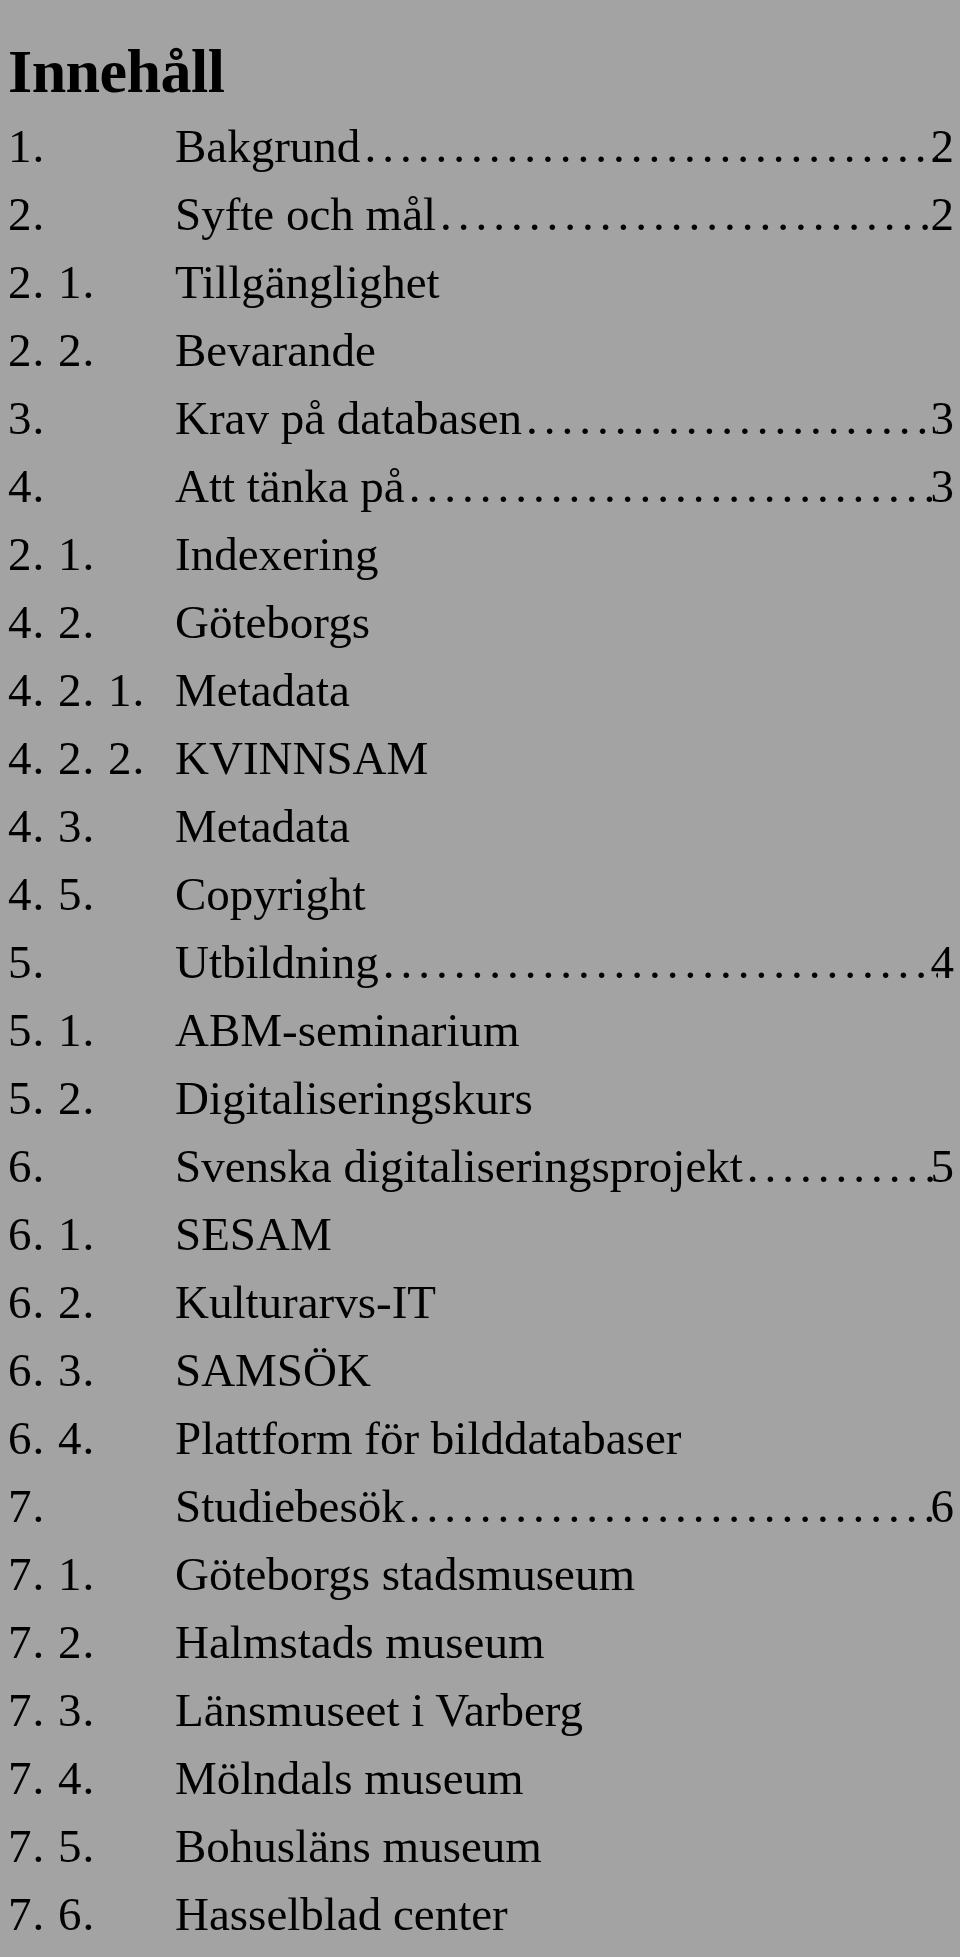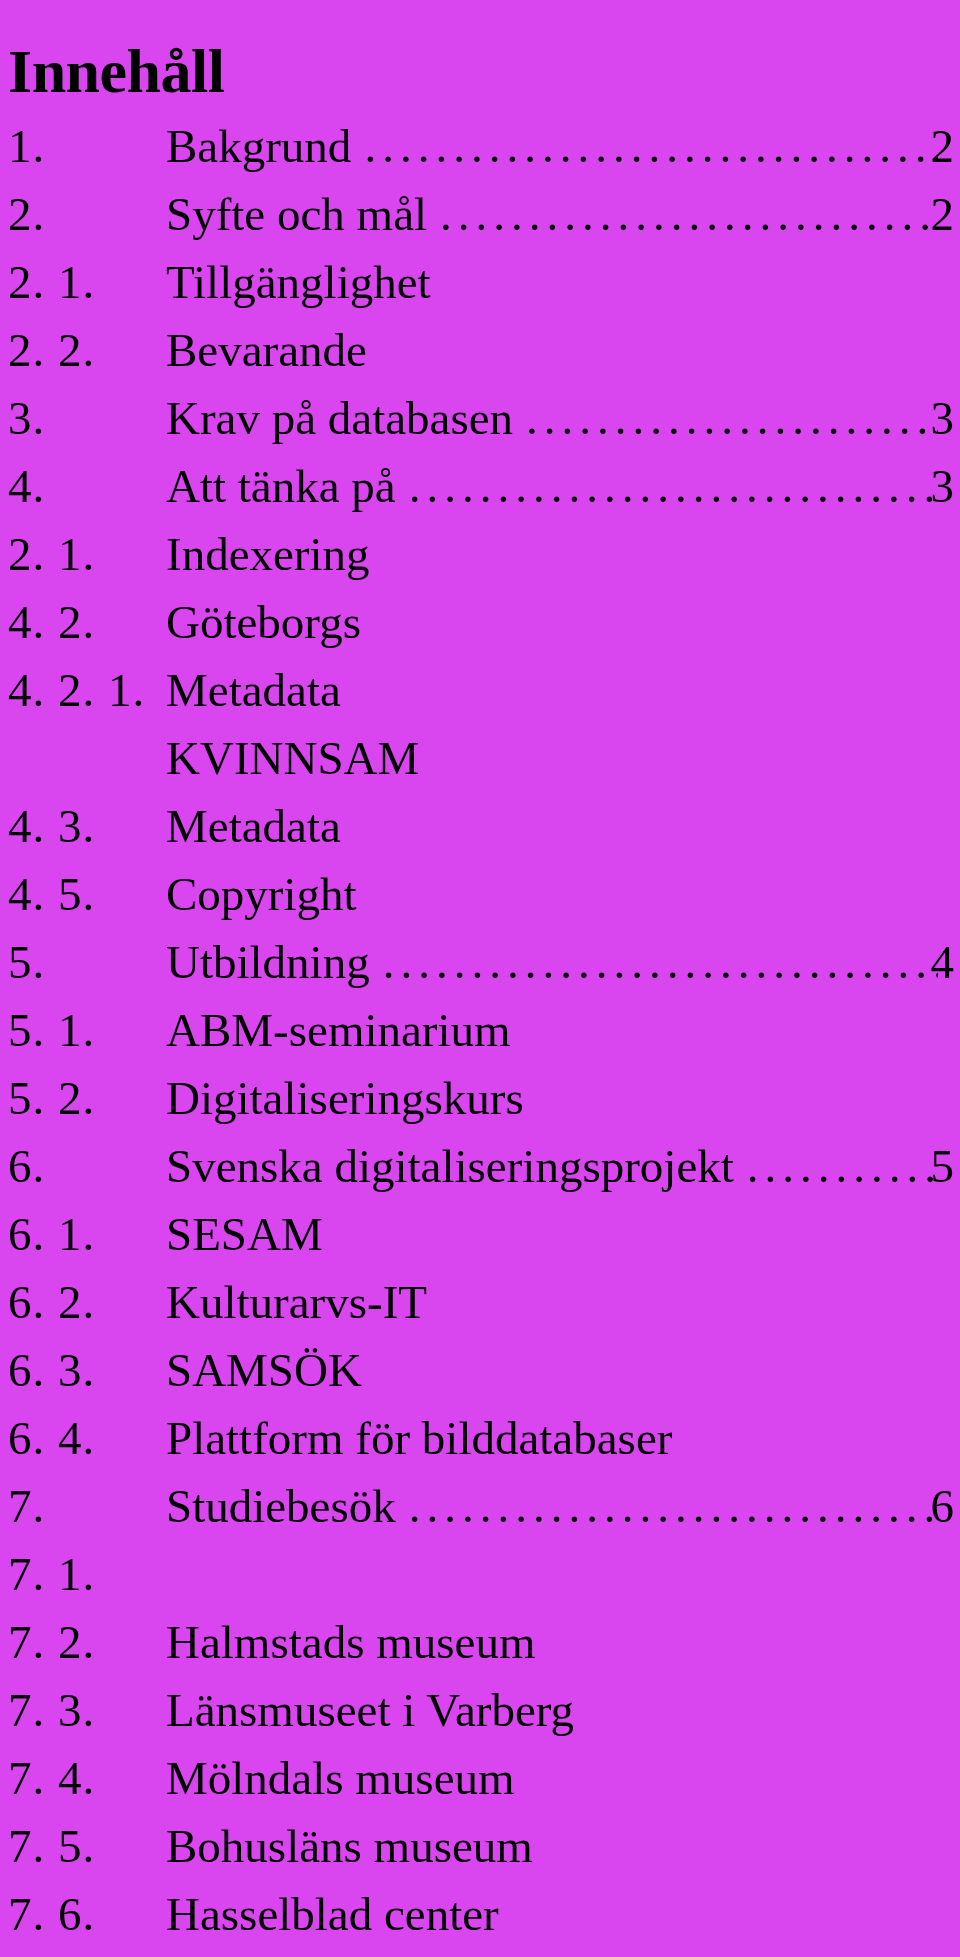--- a/index.html
+++ b/index.html
@@ -14,21 +14,21 @@
     overflow: hidden;
     font-family: "Liberation Serif", "DejaVu Serif", serif;
     color: #000000;
     -webkit-font-smoothing: antialiased;
   }
 
   #page {
     position: relative;
     width: 960px;
     height: 1957px;
-    background: #d946ef;
+    background: #a3a3a3;
     overflow: hidden;
   }
 
   
   #toc-title {
     position: absolute;
     left: 8px;
     top: -2px;
     font-size: 62px;
     font-weight: bold;
@@ -56,21 +56,21 @@
   .toc-num {
     position: absolute;
     left: 8px;
     top: 0;
     letter-spacing: 1px;
     white-space: nowrap;
   }
 
   .toc-text {
     position: absolute;
-    left: 166px;
+    left: 175px;
     top: 0;
     white-space: nowrap;
   }
 
   
   .toc-leader {
     position: absolute;
     top: 0;
     right: 22px;
     left: 175px;
@@ -137,20 +137,21 @@
       </div>
       <div class="toc-row no-leader">
         <span class="toc-num">4. 2.</span>
         <span class="toc-text">Göteborgs</span>
       </div>
       <div class="toc-row no-leader">
         <span class="toc-num">4. 2. 1.</span>
         <span class="toc-text">Metadata</span>
       </div>
       <div class="toc-row no-leader">
+        <span class="toc-num">4. 2. 2.</span>
         <span class="toc-text">KVINNSAM</span>
       </div>
       <div class="toc-row no-leader">
         <span class="toc-num">4. 3.</span>
         <span class="toc-text">Metadata</span>
       </div>
       <div class="toc-row no-leader">
         <span class="toc-num">4. 5.</span>
         <span class="toc-text">Copyright</span>
       </div>
@@ -191,20 +192,21 @@
         <span class="toc-text">Plattform för bilddatabaser</span>
       </div>
       <div class="toc-row">
         <span class="toc-num">7.</span>
         <span class="toc-leader" style="left: 406.781px;"><span>...........................................................</span></span>
         <span class="toc-text">Studiebesök</span>
         <span class="toc-page">6</span>
       </div>
       <div class="toc-row no-leader">
         <span class="toc-num">7. 1.</span>
+        <span class="toc-text">Göteborgs stadsmuseum</span>
       </div>
       <div class="toc-row no-leader">
         <span class="toc-num">7. 2.</span>
         <span class="toc-text">Halmstads museum</span>
       </div>
       <div class="toc-row no-leader">
         <span class="toc-num">7. 3.</span>
         <span class="toc-text">Länsmuseet i Varberg</span>
       </div>
       <div class="toc-row no-leader">

